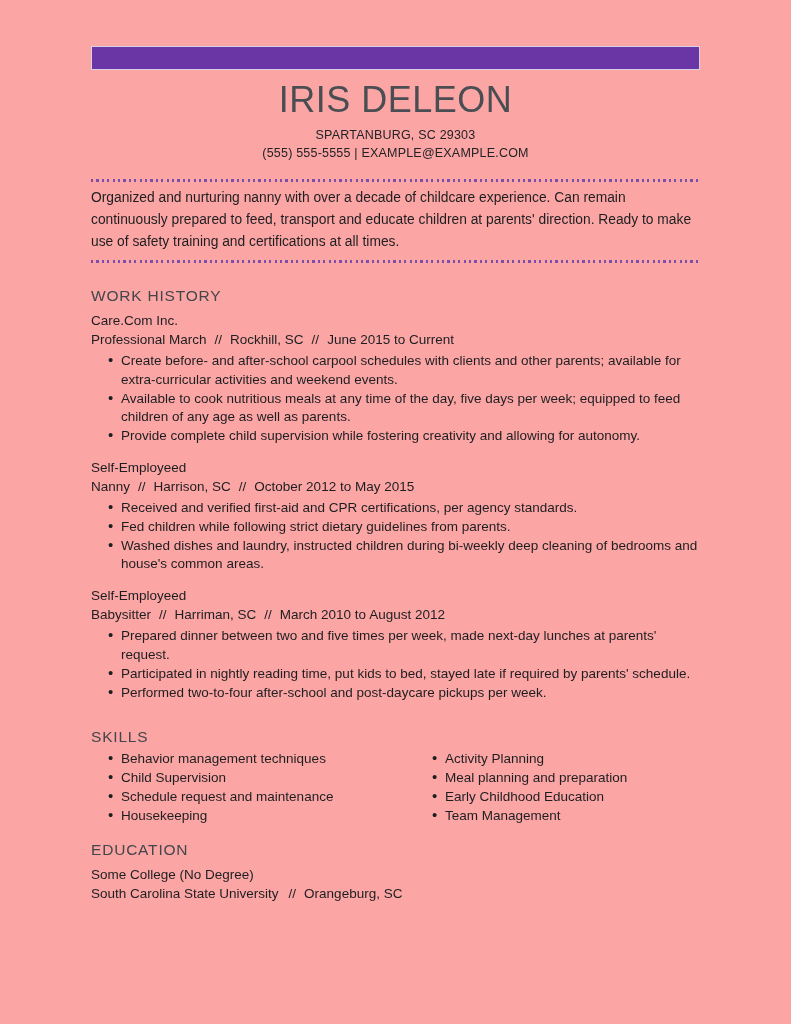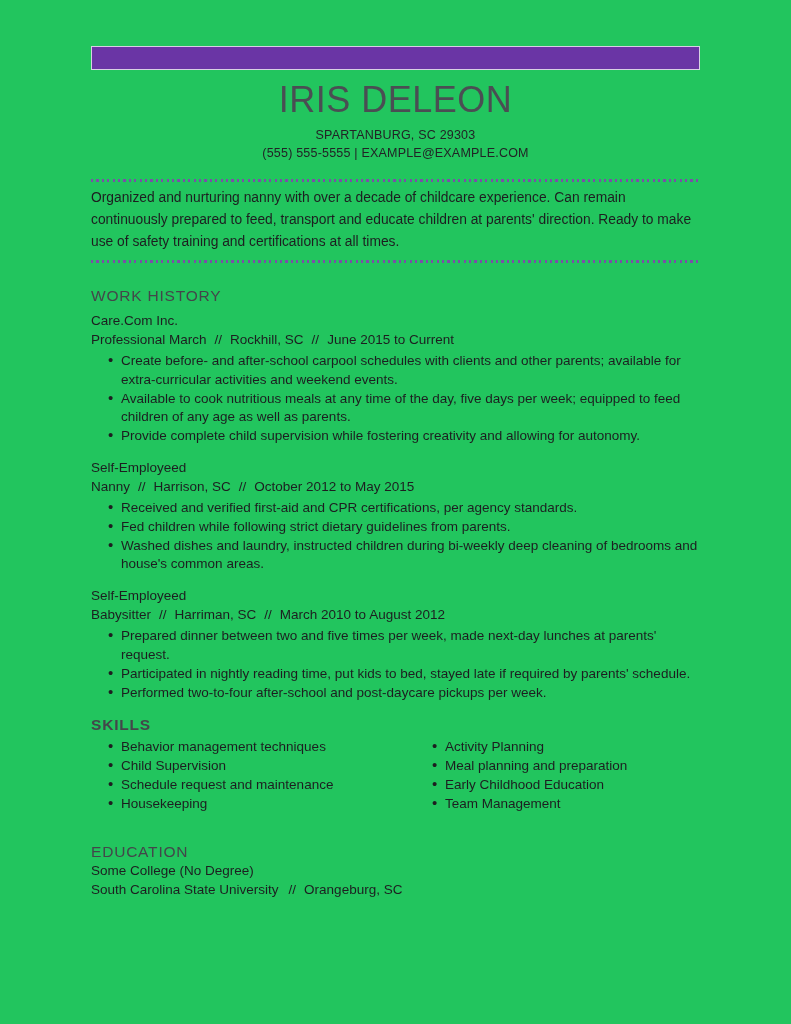--- a/index.html
+++ b/index.html
@@ -8,21 +8,21 @@
     width: 791px;
     height: 1024px;
     font-family: "Liberation Sans", sans-serif;
     color: #1d1e20;
     overflow: hidden;
   }
   .page {
     width: 791px;
     height: 1024px;
     padding: 46px 91px 0 91px;
-    background: #22c55e;
+    background: #fca5a5;
   }
   .top-bar {
     height: 24px;
     background: #6a35a5;
     border: 1px solid #d8d0e4;
   }
   .name {
     margin-top: 9px;
     text-align: center;
     font-size: 36px;
@@ -86,29 +86,29 @@
   }
   ul.bullets li + li { margin-top: 0; }
   ul.bullets li::before {
     content: "\2022";
     position: absolute;
     left: 17px;
     top: -1px;
     font-size: 15px;
     color: #1d1e20;
   }
-  .skills-heading { margin-top: 13px; font-weight: bold; }
+  .skills-heading { margin-top: 25px; }
   .skills-columns { display: flex; margin-top: 1px; }
   .skills-col1 { width: 324px; }
   .skills-col2 { flex: 1; }
-  .edu-heading { margin-top: 28px; }
+  .edu-heading { margin-top: 14px; }
   .edu-degree {
     font-size: 13.5px;
     line-height: 19px;
-    margin-top: 0;
+    margin-top: 6px;
     color: #1d1e20;
   }
   .edu-school-line {
     font-size: 13.5px;
     line-height: 19px;
     color: #1d1e20;
   }
 </style>
 </head>
 <body>

